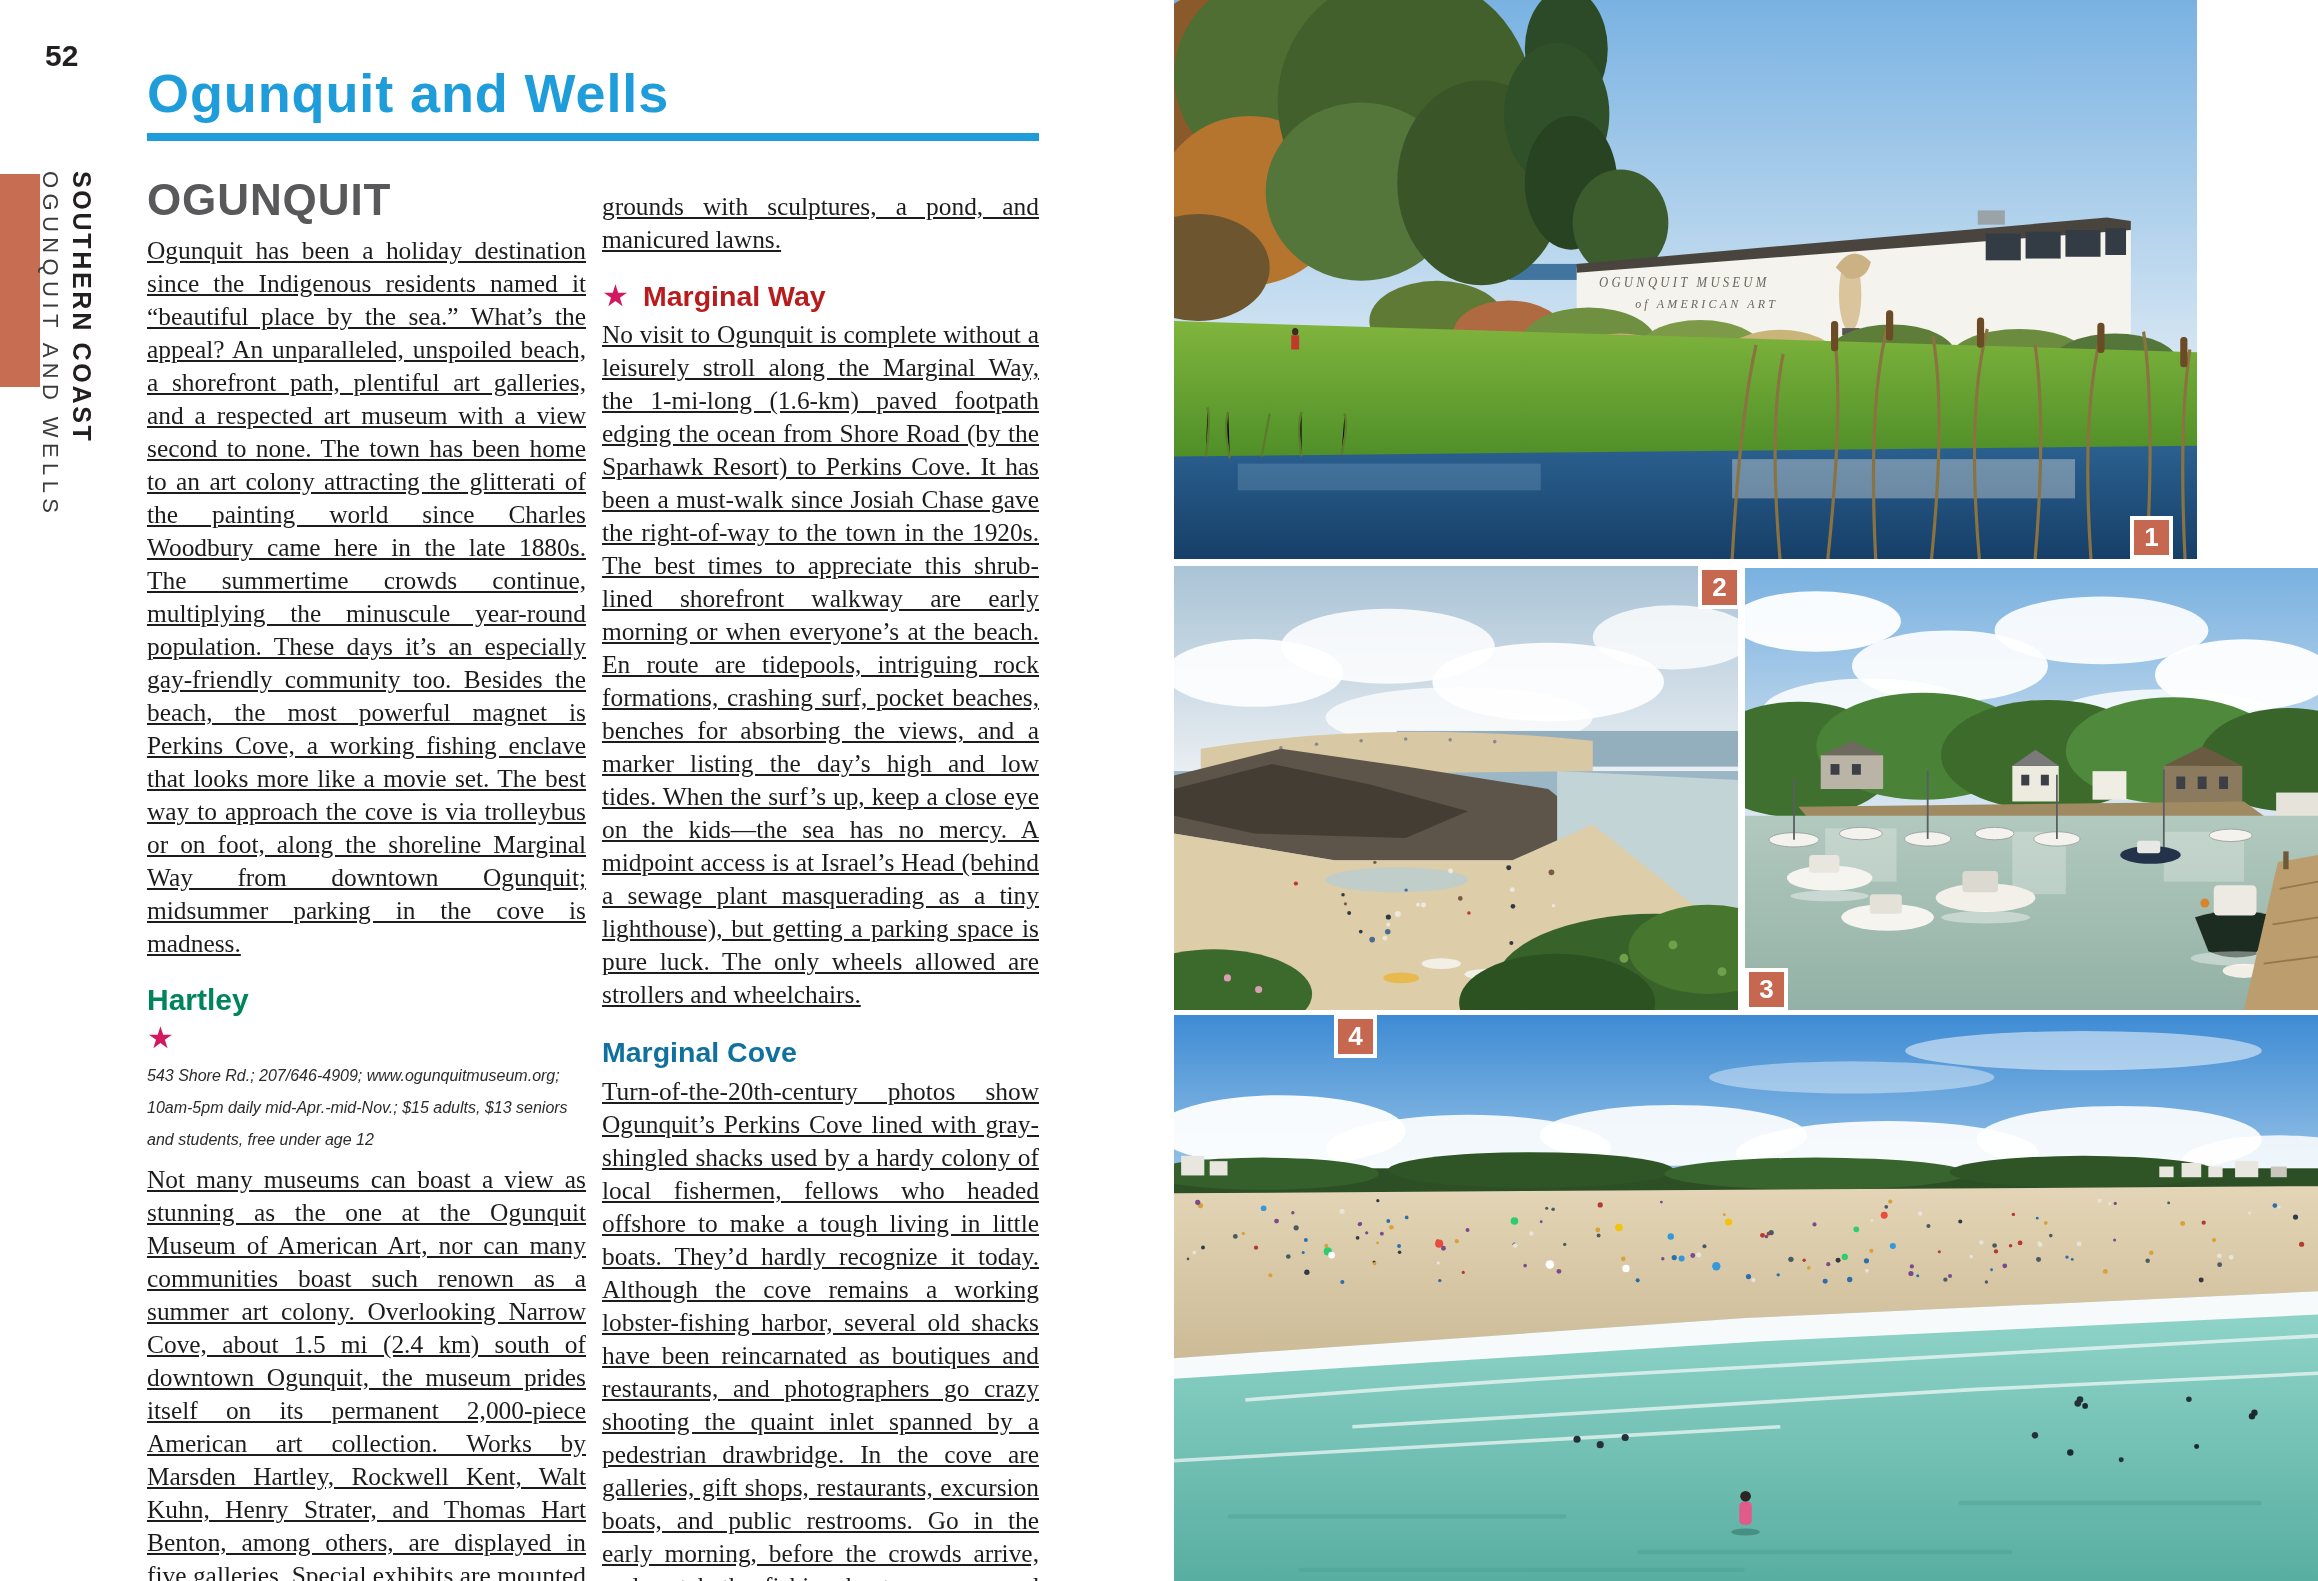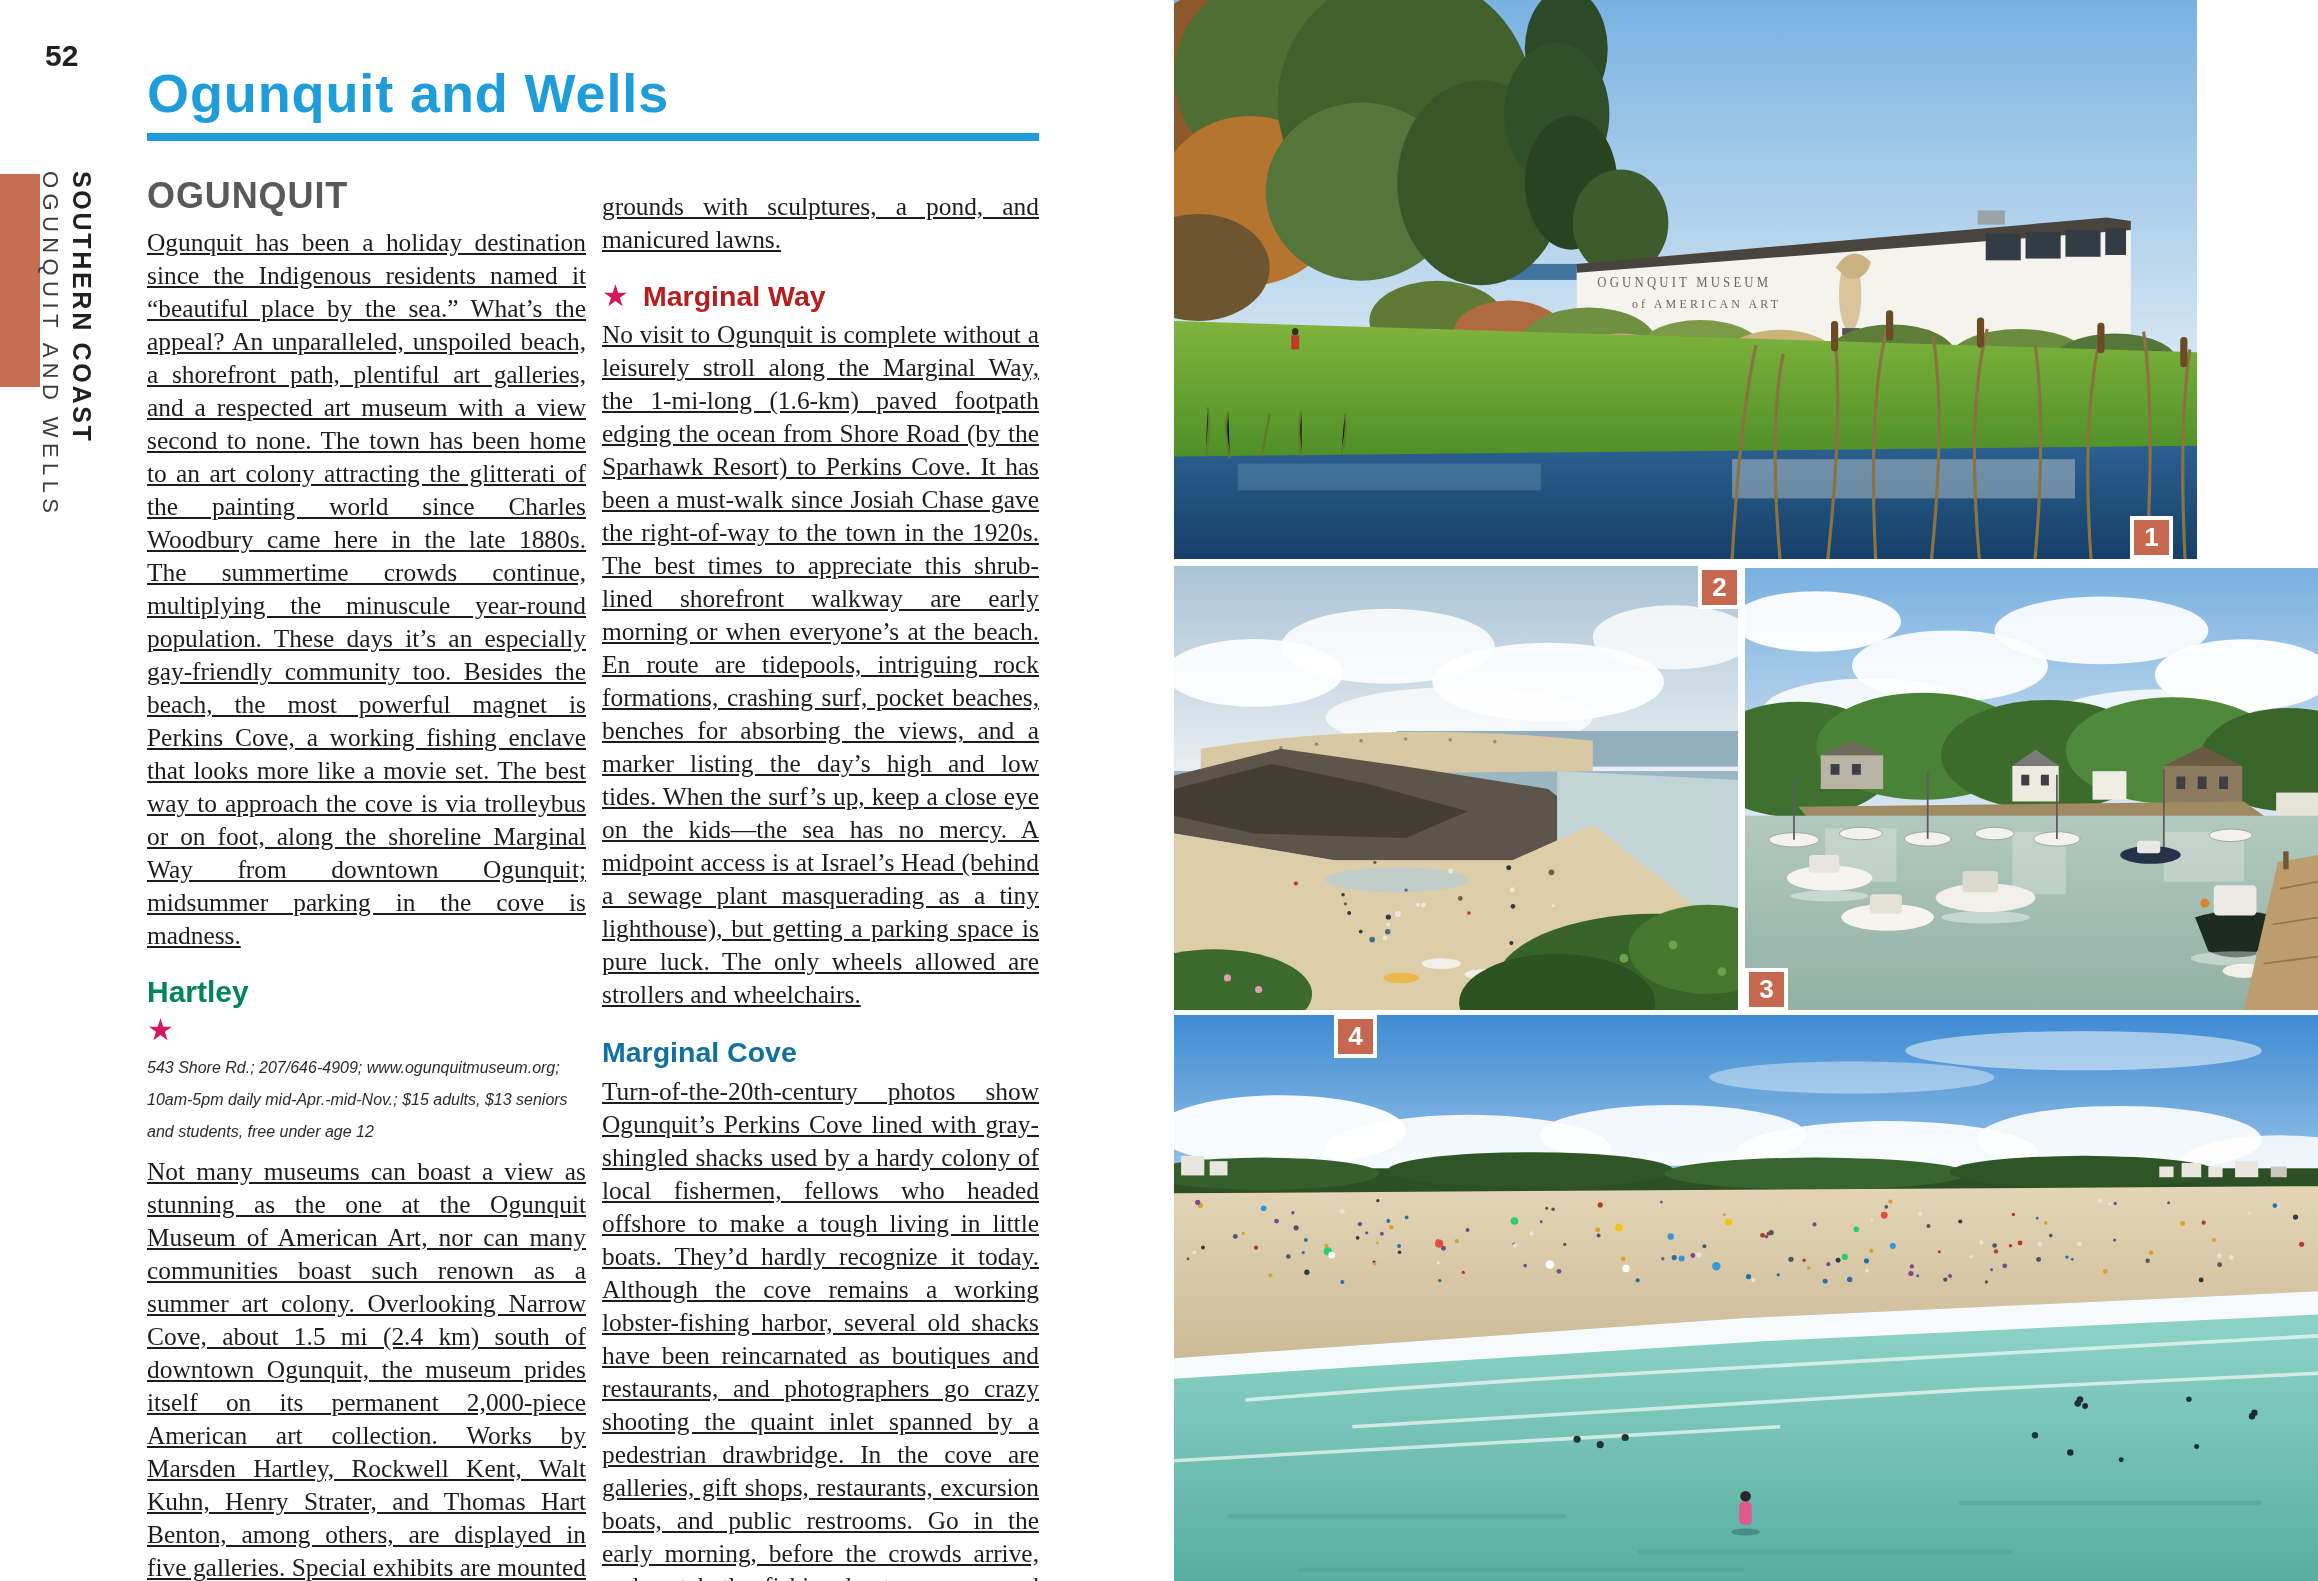--- a/index.html
+++ b/index.html
@@ -19,21 +19,21 @@
   .side-text{left:37px;top:171px;height:571px;writing-mode:vertical-rl;
              font-family:"Liberation Sans","DejaVu Sans",sans-serif;}
   .side-chapter{display:block;font-weight:bold;font-size:25px;letter-spacing:2.7px;color:#231f20;margin-left:3.6px;}
   .side-section{display:block;font-size:22px;letter-spacing:5.4px;color:#3c3c3c;}
 
   
   .col{position:absolute;width:439px;}
   .col1{left:147px;top:175px;}
   .col2{left:602px;top:190px;width:437px;}
   .h-city{font-family:"Liberation Sans","DejaVu Sans",sans-serif;font-weight:bold;
-          font-size:36px;letter-spacing:0.9px;color:#59595b;margin:0 0 9px 0;}
+          font-size:44px;letter-spacing:0.9px;color:#59595b;margin:0 0 9px 0;}
   p.body{margin:0;font-size:25.4px;line-height:33px;text-align:justify;text-decoration:underline;}
   .h-sights{font-family:"Liberation Sans","DejaVu Sans",sans-serif;font-weight:bold;
             font-size:30px;color:#00855b;margin:23px 0 1.8px 0;}
   .starhead{display:flex;align-items:flex-start;margin:3.6px 0 5.4px 0;}
   .starhead .star{flex:0 0 41px;font-family:"DejaVu Sans",sans-serif;font-size:30px;
                   line-height:34px;color:#d2195f;}
   .starhead .ht{font-family:Liberation Sans, sans-serif;font-weight:bold;
                 font-size:28.5px;line-height:34px;color:#b91c1c;max-width:321px;}
   .details{font-family:"Liberation Sans","DejaVu Sans",sans-serif;font-style:italic;
            font-size:16px;line-height:32px;color:#2b2b2b;margin:1.8px 0 7.1px 0;}
@@ -80,21 +80,21 @@
     <div class="starhead mt26">
       <span class="star">★</span>
       <span class="ht">Marginal Way</span>
     </div>
     <p class="body">No visit to Ogunquit is complete without a leisurely stroll along the Marginal Way, the 1-mi-long (1.6-km) paved footpath edging the ocean from Shore Road (by the Sparhawk Resort) to Perkins Cove. It has been a must-walk since Josiah Chase gave the right-of-way to the town in the 1920s. The best times to appreciate this shrub-lined shorefront walkway are early morning or when everyone’s at the beach. En route are tidepools, intriguing rock formations, crashing surf, pocket beaches, benches for absorbing the views, and a marker listing the day’s high and low tides. When the surf’s up, keep a close eye on the kids—the sea has no mercy. A midpoint access is at Israel’s Head (behind a sewage plant masquerading as a tiny lighthouse), but getting a parking space is pure luck. The only wheels allowed are strollers and wheelchairs.</p>
     <h3 class="h-sub">Marginal Cove</h3>
     <p class="body">Turn-of-the-20th-century photos show Ogunquit’s Perkins Cove lined with gray-shingled shacks used by a hardy colony of local fishermen, fellows who headed offshore to make a tough living in little boats. They’d hardly recognize it today. Although the cove remains a working lobster-fishing harbor, several old shacks have been reincarnated as boutiques and restaurants, and photographers go crazy shooting the quaint inlet spanned by a pedestrian drawbridge. In the cove are galleries, gift shops, restaurants, excursion boats, and public restrooms. Go in the early morning, before the crowds arrive, and watch the fishing boats gear up and head out. Parking is limited. All spaces are pay-and-display, $5</p>
 
   </div>
 
-  <div class="photo" style="left:1174px;top:0;width:1023px;height:559px;">
+  <div class="photo" style="left:1174px;top:0;width:1023px;height:559px;font-style:italic;">
     <svg viewBox="0 0 1283 627" preserveAspectRatio="none">
       <defs>
         <linearGradient id="sky1" x1="0" y1="0" x2="0" y2="1">
           <stop offset="0" stop-color="#79b2e2"></stop>
             <stop offset="1" stop-color="#d9e8f3"></stop>
         </linearGradient>
         <linearGradient id="lawn1" x1="0" y1="0" x2="0" y2="1">
           <stop offset="0" stop-color="#80b53d"></stop>
             <stop offset="1" stop-color="#4d8d27"></stop>
         </linearGradient>

